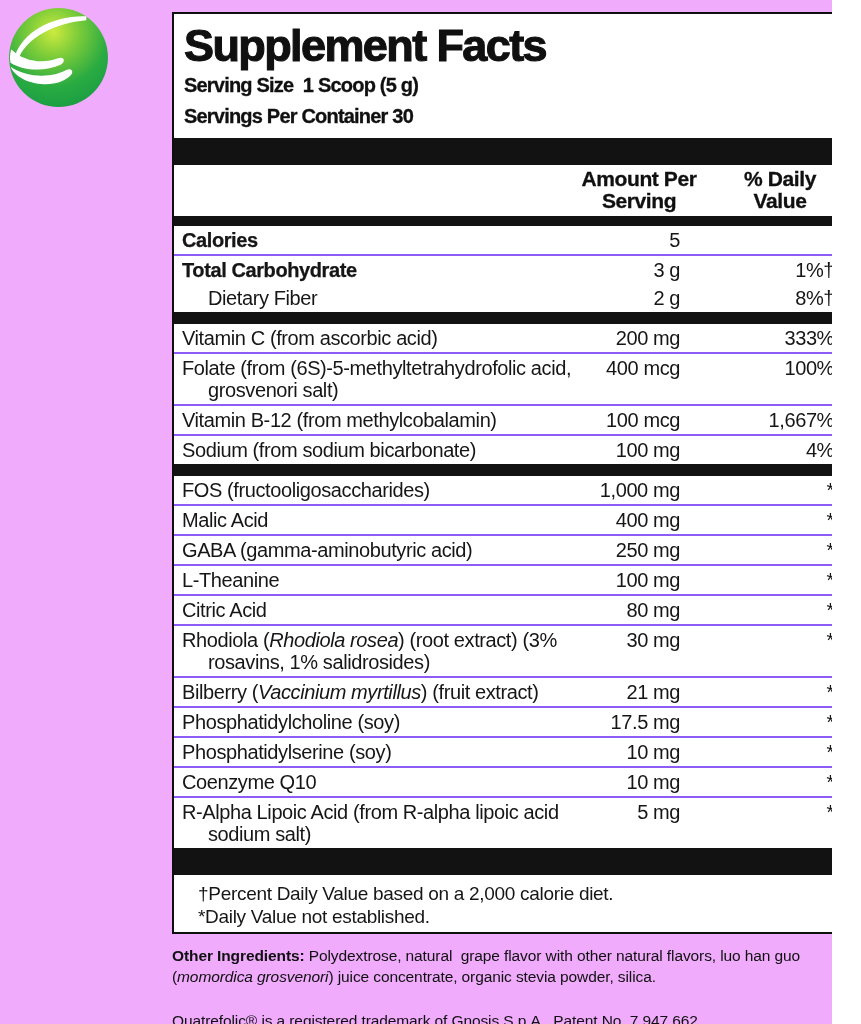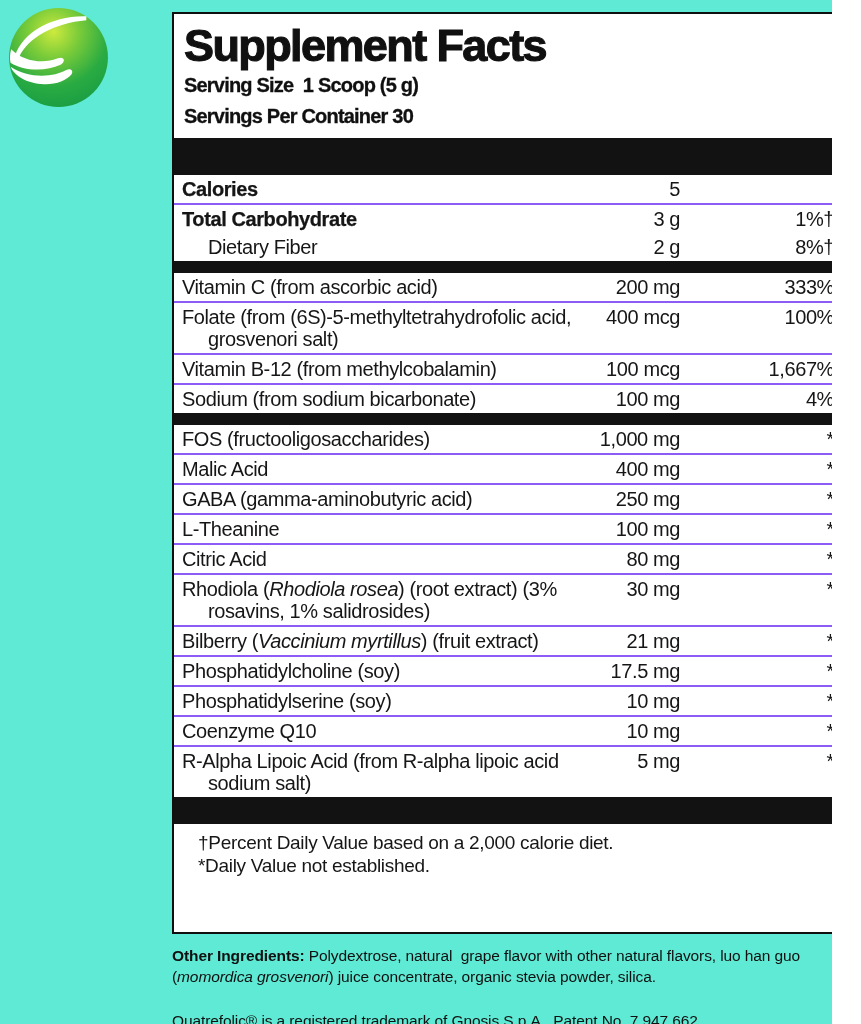--- a/index.html
+++ b/index.html
@@ -1,21 +1,21 @@
 <!DOCTYPE html>
 <html><head>
 <meta charset="utf-8">
 <style>
   * { margin: 0; padding: 0; box-sizing: border-box; }
   html, body { background: #ffffff; }
   .page {
     position: relative;
     width: 832px;
     height: 1024px;
-    background: #5eead4;
+    background: #f0abfc;
     font-family: "Liberation Sans", sans-serif;
     color: #161616;
     overflow: hidden;
   }
 
   
   .logo {
     position: absolute;
     left: 7px;
     top: 6px;
@@ -134,20 +134,31 @@
 
   <div class="panel">
     <div class="title-block">
       <div class="sf-title">Supplement Facts</div>
       <div class="serving-line">Serving Size  1 Scoop (5 g)</div>
       <div class="serving-line">Servings Per Container 30</div>
     </div>
 
     <div class="bar bar-h28"></div>
 
+    <div class="hdr-row">
+      <div class="hdr-cell"></div>
+      <div class="hdr-cell">
+        <div>Amount Per</div>
+        <div>Serving</div>
+      </div>
+      <div class="hdr-cell">
+        <div>% Daily</div>
+        <div>Value</div>
+      </div>
+    </div>
 
     <div class="bar bar-h10"></div>
 
     <div>
         <div class="row bold">
           <div class="cell-name">
             <div><span>Calories</span></div>
           </div>
           <div class="cell-amt">5</div>
           <div class="cell-dv"></div>

